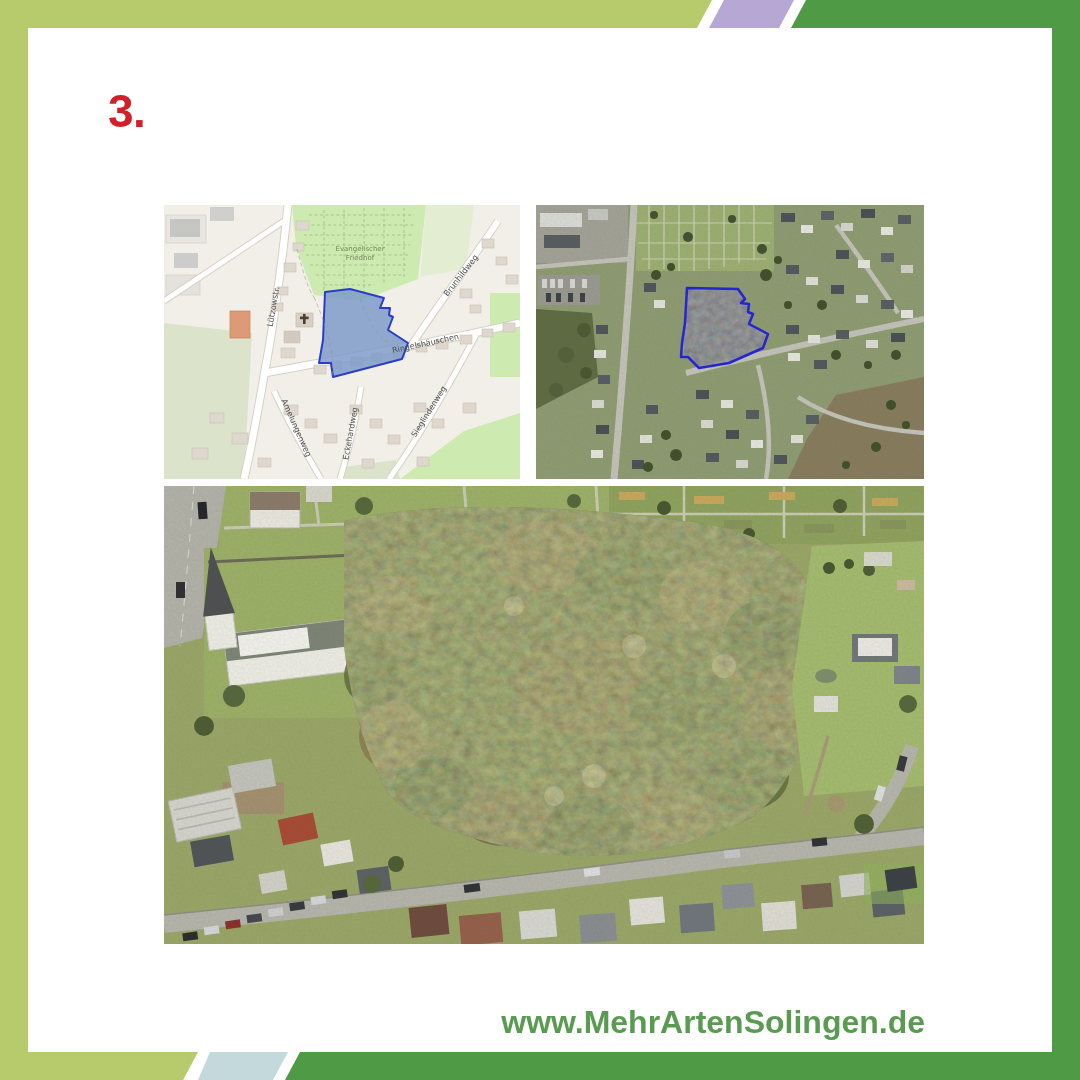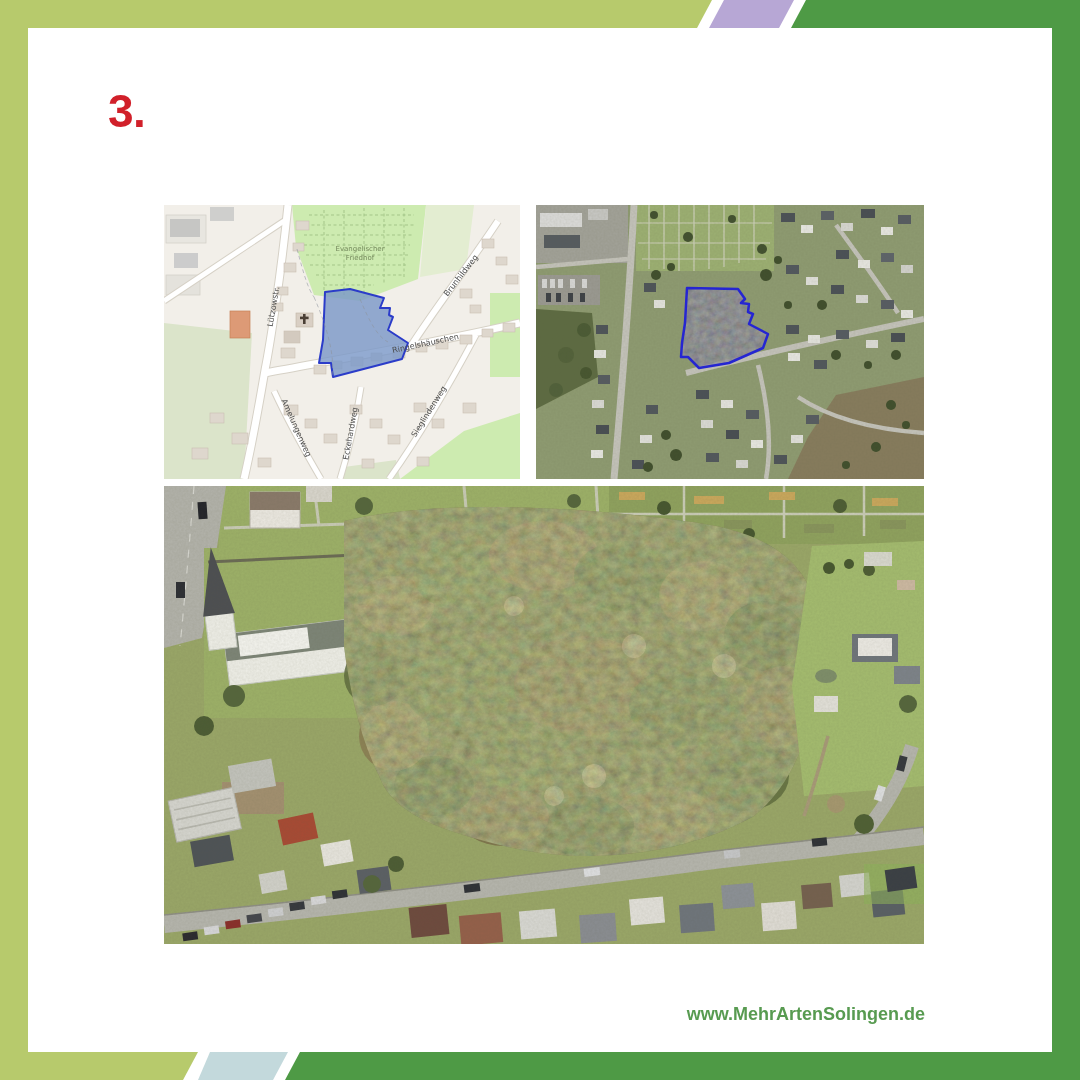--- a/index.html
+++ b/index.html
@@ -13,21 +13,21 @@
     display:grid;grid-template-columns:60px auto;
     color:#d1202a;font-weight:700;font-size:46px;line-height:54px;letter-spacing:-0.5px;
   }
   .map-box{position:absolute;overflow:hidden;}
   .map-box svg{display:block;width:100%;height:100%;}
   #street-map{left:164px;top:205px;width:356px;height:274px;}
   #satellite-map{left:536px;top:205px;width:388px;height:274px;}
   #aerial-photo{left:164px;top:486px;width:760px;height:458px;}
   .website{
     position:absolute;right:155px;top:1004px;
-    color:#589b51;font-weight:700;font-size:18px;letter-spacing:0;
+    color:#589b51;font-weight:700;font-size:32px;letter-spacing:0;
   }
   svg text{font-family:"DejaVu Sans",sans-serif;}
   .street-label{fill:#4d4d4d;font-size:8px;}
   .cemetery-label{fill:#74895c;font-size:7px;text-anchor:middle;}
 </style>
 </head>
 <body>
 
 <svg class="frame-svg" viewBox="0 0 1080 1080" aria-hidden="true">
   <rect x="0" y="0" width="28" height="1080" fill="#b7ca6c"></rect>

